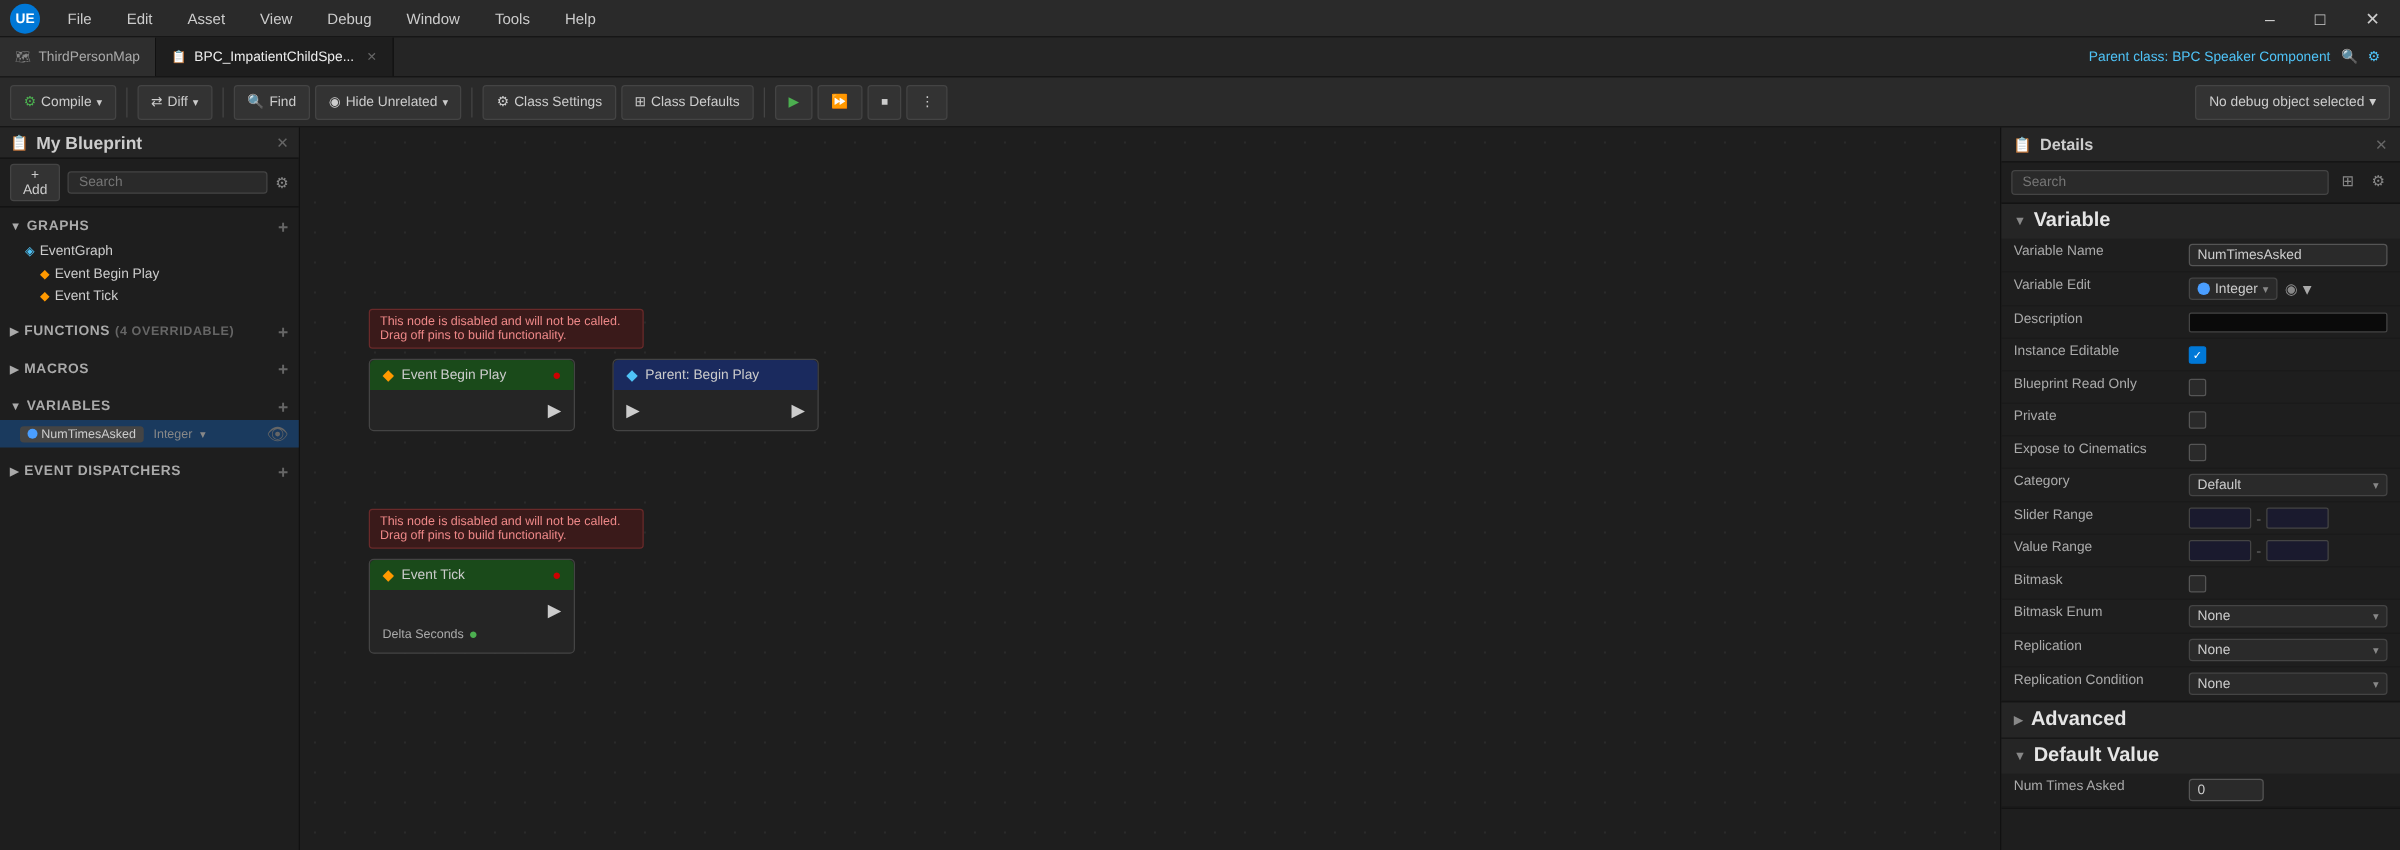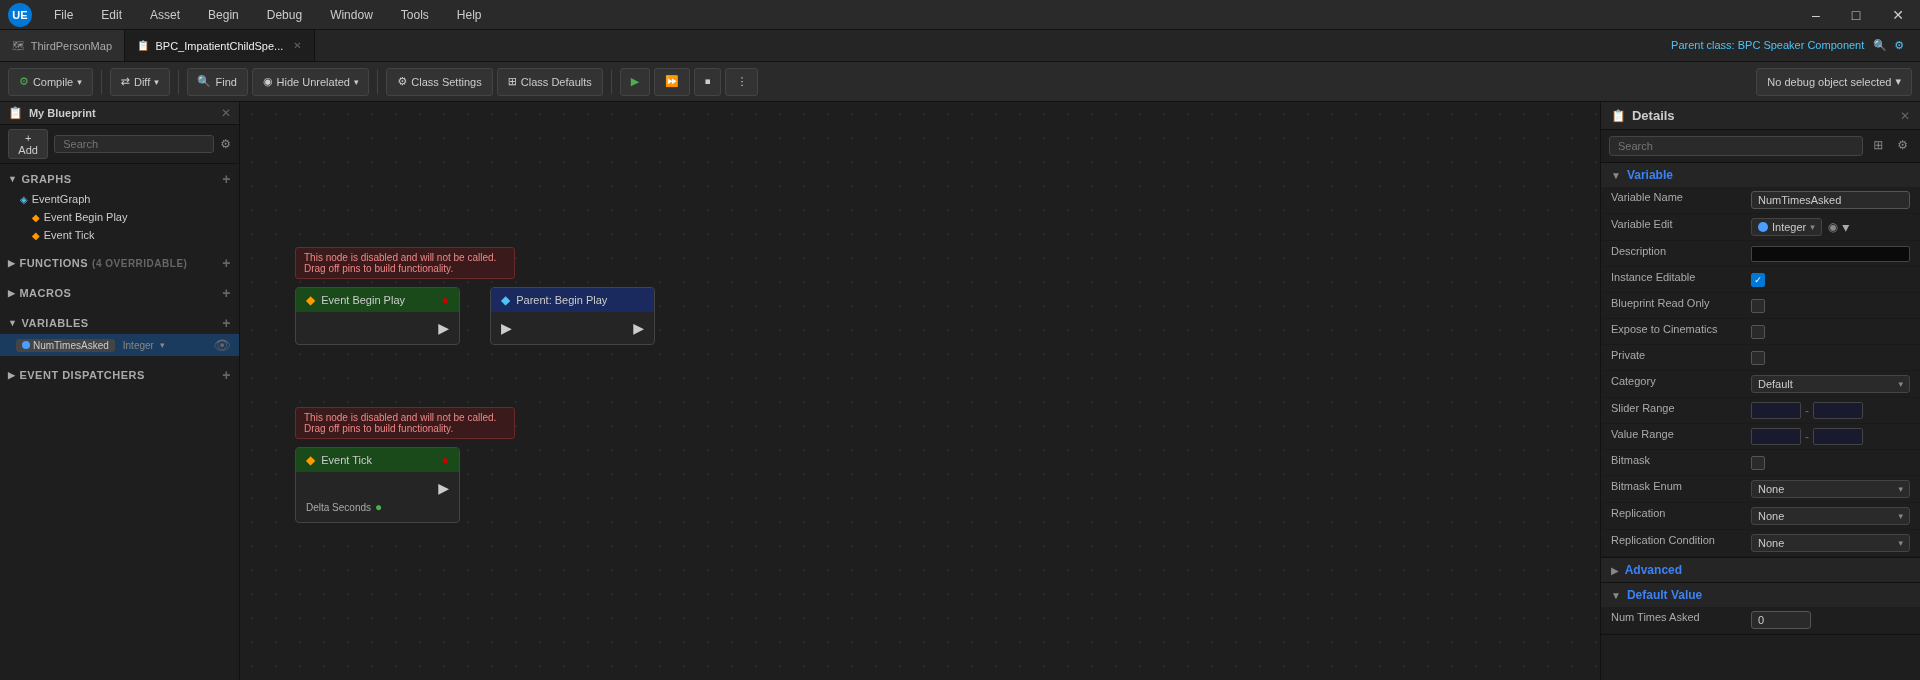--- a/index.html
+++ b/index.html
@@ -27,21 +27,21 @@
     .toolbar-sep { width: 1px; height: 24px; background: #444; margin: 0 4px; }
     .toolbar-spacer { flex: 1; }
     .debug-selector { display: flex; align-items: center; background: #333; border: 1px solid #444; border-radius: 3px; padding: 4px 10px; cursor: pointer; font-size: 11px; color: #ccc; height: 28px; gap: 4px; }
 
     
     #main { display: flex; height: calc(680px - 30px - 32px - 40px); }
 
     
     #left-panel { width: 240px; background: #1e1e1e; border-right: 1px solid #111; display: flex; flex-direction: column; }
     #left-panel-header { display: flex; align-items: center; padding: 4px 8px; background: #252525; border-bottom: 1px solid #111; gap: 6px; }
-    #left-panel-header .panel-title { font-size: 11px; color: #ccc; font-weight: bold; flex: 1; }
+    #left-panel-header .panel-title { font-size: 14px; color: #ccc; font-weight: bold; flex: 1; }
     #left-panel-header .close-btn { color: #666; cursor: pointer; font-size: 12px; }
     #left-panel-tabs { display: flex; align-items: center; padding: 4px 8px; gap: 6px; border-bottom: 1px solid #111; }
     #left-panel-tabs .add-btn { color: #ccc; background: #333; border: 1px solid #444; border-radius: 3px; padding: 2px 8px; cursor: pointer; font-size: 11px; }
     #left-panel-tabs .search { flex: 1; background: #2a2a2a; border: 1px solid #444; border-radius: 3px; padding: 2px 8px; color: #ccc; font-size: 11px; }
     #left-panel-tabs .settings-icon { color: #888; cursor: pointer; }
 
     .tree-section { padding: 4px 0; }
     .tree-section-header { display: flex; align-items: center; padding: 3px 8px; cursor: pointer; color: #aaa; font-size: 11px; font-weight: bold; text-transform: uppercase; letter-spacing: 0.5px; }
     .tree-section-header .chevron { margin-right: 4px; font-size: 9px; }
     .tree-section-header .add-icon { margin-left: auto; color: #666; font-size: 14px; cursor: pointer; }
@@ -73,21 +73,21 @@
     #right-panel-header .panel-title { font-size: 13px; color: #ccc; font-weight: bold; flex: 1; }
     #right-panel-header .close-btn { color: #666; cursor: pointer; font-size: 12px; }
     #right-panel-search { padding: 6px 8px; border-bottom: 1px solid #111; display: flex; gap: 6px; }
     #right-panel-search input { flex: 1; background: #2a2a2a; border: 1px solid #444; border-radius: 3px; padding: 3px 8px; color: #ccc; font-size: 11px; }
     #right-panel-search .icon-btn { color: #888; cursor: pointer; padding: 2px 4px; }
     #right-panel-content { flex: 1; overflow-y: auto; }
 
     .details-section { border-bottom: 1px solid #111; }
     .details-section-header { display: flex; align-items: center; padding: 5px 10px; cursor: pointer; background: #252525; }
     .details-section-header .chevron { color: #888; margin-right: 6px; font-size: 10px; }
-    .details-section-header .section-label { font-size: 12px; color: #3b82f6; font-weight: bold; }
+    .details-section-header .section-label { font-size: 16px; color: #e5e5e5; font-weight: bold; }
     .details-row { display: flex; padding: 4px 10px; border-bottom: 1px solid #1a1a1a; min-height: 26px; }
     .details-label { width: 140px; font-size: 11px; color: #aaa; flex-shrink: 0; }
     .details-value { flex: 1; display: flex; align-items: center; gap: 4px; }
     .details-value input[type="text"] { background: #2a2a2a; border: 1px solid #444; border-radius: 3px; padding: 2px 6px; color: #ccc; font-size: 11px; width: 100%; }
     .details-value .checkbox { width: 14px; height: 14px; background: #2a2a2a; border: 1px solid #555; border-radius: 2px; cursor: pointer; display: flex; align-items: center; justify-content: center; }
     .details-value .checkbox.checked { background: #0078d7; border-color: #0078d7; }
     .details-value .checkbox.checked::after { content: '✓'; color: white; font-size: 9px; }
     .details-value .color-block { width: 100%; height: 18px; background: #2a2a2a; border: 1px solid #444; border-radius: 2px; }
     .details-value .color-block.dark { background: #0a0a0a; }
     .dropdown-field { display: flex; align-items: center; background: #2a2a2a; border: 1px solid #444; border-radius: 3px; padding: 2px 6px; font-size: 11px; color: #ccc; gap: 4px; flex: 1; cursor: pointer; }
@@ -106,21 +106,21 @@
 </head>
 <body>
 
 <div id="menubar">
   <div class="logo">
       <span>UE</span>
     </div>
   <span class="menu-item">File</span>
   <span class="menu-item">Edit</span>
   <span class="menu-item">Asset</span>
-  <span class="menu-item">Begin</span>
+  <span class="menu-item">View</span>
   <span class="menu-item">Debug</span>
   <span class="menu-item">Window</span>
   <span class="menu-item">Tools</span>
   <span class="menu-item">Help</span>
   <div class="spacer"></div>
   <span class="window-btn">–</span>
   <span class="window-btn">□</span>
   <span class="window-btn">✕</span>
 </div>
 
@@ -402,28 +402,28 @@
 
         <div class="details-row">
           <span class="details-label">Blueprint Read Only</span>
           <div class="details-value">
             <div class="checkbox"></div>
           </div>
         </div>
 
 
         <div class="details-row">
+          <span class="details-label">Private</span>
+          <div class="details-value">
+            <div class="checkbox"></div>
+          </div>
+        </div>
+
+        <div class="details-row">
           <span class="details-label">Expose to Cinematics</span>
-          <div class="details-value">
-            <div class="checkbox"></div>
-          </div>
-        </div>
-
-        <div class="details-row">
-          <span class="details-label">Private</span>
           <div class="details-value">
             <div class="checkbox"></div>
           </div>
         </div>
 
         <div class="details-row">
           <span class="details-label">Category</span>
           <div class="details-value">
             <div class="dropdown-field">
               <span>Default</span>

